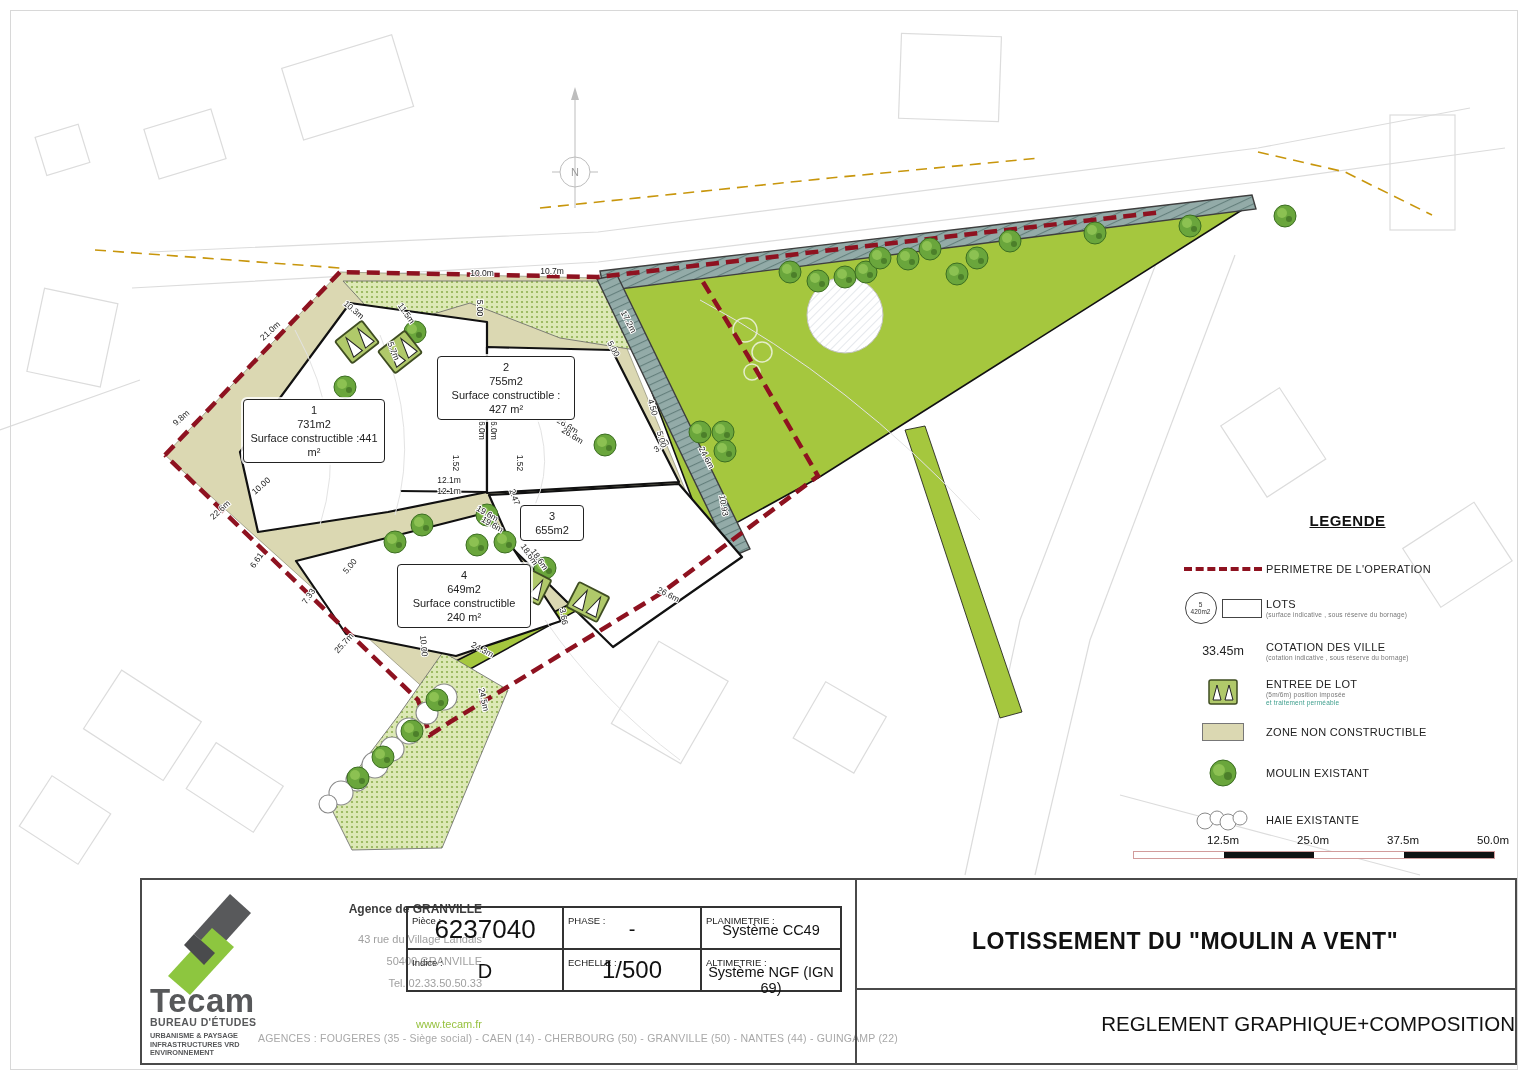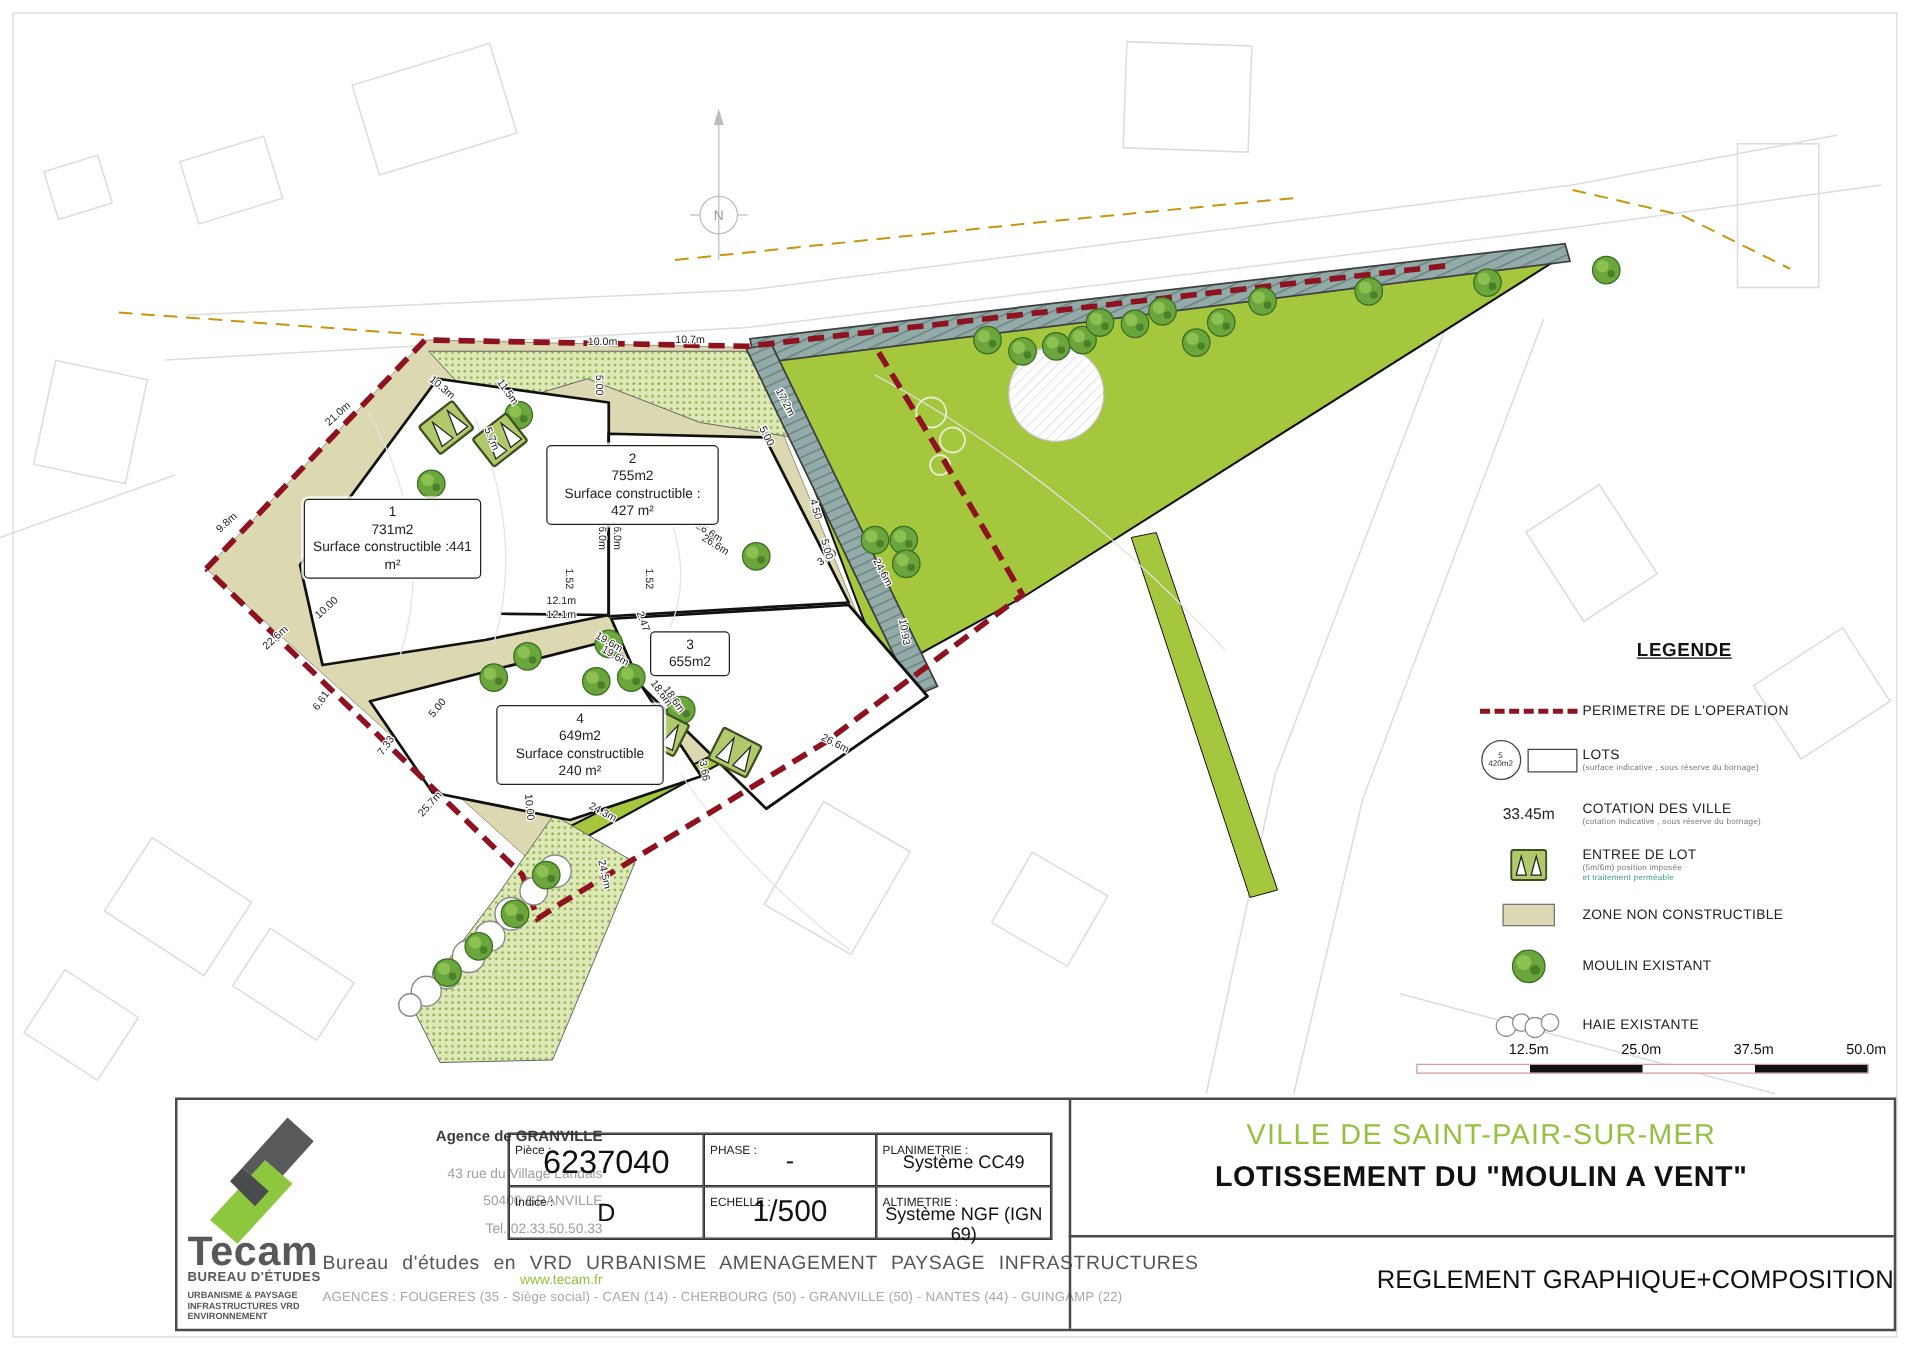--- a/index.html
+++ b/index.html
@@ -536,22 +536,20 @@
     <div class="cell"><span class="cl">PLANIMETRIE :</span>
       <div class="cv sm">Système CC49</div></div>
     <div class="cell"><span class="cl">Indice :</span>
       <div class="cv mid">D</div></div>
     <div class="cell"><span class="cl">ECHELLE :</span>
       <div class="cv big" style="font-size:24px;">1/500</div></div>
     <div class="cell"><span class="cl">ALTIMETRIE :</span>
       <div class="cv sm">Système NGF (IGN 69)</div></div>
   </div>
 
-  <div class="foot1">Bureau d'études en VRD  URBANISME  AMENAGEMENT  PAYSAGE  INFRASTRUCTURES</div>
   <div class="foot2">AGENCES :  FOUGERES (35 - Siège social) - CAEN (14) - CHERBOURG (50) - GRANVILLE (50) - NANTES (44) - GUINGAMP (22)</div>
 
   <div class="vdiv"></div>
-  <div class="right-city">VILLE DE SAINT-PAIR-SUR-MER</div>
   <div class="right-proj">LOTISSEMENT DU "MOULIN A VENT"</div>
   <div class="right-hdiv"></div>
   <div class="right-doc">REGLEMENT GRAPHIQUE+COMPOSITION</div>
 </div>
 </div>
 
 </body></html>

